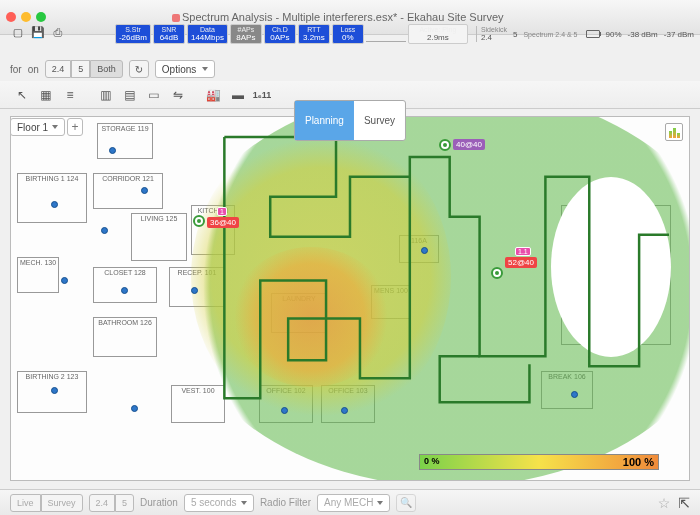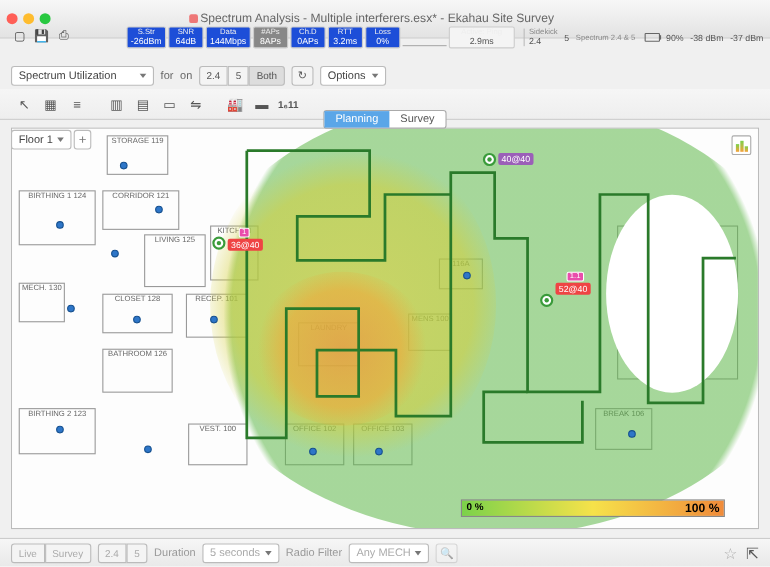--- a/index.html
+++ b/index.html
@@ -37,21 +37,21 @@
 
   
   .tb2 { height: 28px; border-bottom:1px solid #ccc; background:linear-gradient(#f6f6f6,#eee); display:flex; align-items:center; gap:0px; padding:0 10px;}
   .tb2 .tool { width:24px; height:22px; display:flex; align-items:center; justify-content:center; color:#555; font-size:12px; }
   .tb2 .sep { width:12px; }
   .fileicons { position:absolute; left:10px; top:24px; display:flex; gap:4px; }
   .ficon { width:16px; height:16px; display:flex; align-items:center; justify-content:center; color:#444; font-size:11px;}
 
   
   .tabs { position:absolute; left:50%; transform:translateX(-50%); top:100px; display:flex; border:1px solid #aaa; border-radius:3px; background:#fff; z-index:20;}
-  .tabs div { font-size:10px; padding:2px 10px; color:#555;}
+  .tabs div { font-size:10px; padding:14px 10px; color:#555;}
   .tabs .on { background:#5aa6e8; color:#fff;}
 
   
   .floors { position:absolute; left:10px; top:118px; z-index:20; display:flex; gap:2px;}
   .floors .combo{ min-width:46px;}
   .plusbtn { width:16px; height:18px; border:1px solid #bbb; border-radius:3px; background:#fff; display:flex;align-items:center;justify-content:center; font-size:12px; color:#777;}
 
   
   .mapwrap { position:absolute; left:10px; right:10px; top:116px; bottom:34px; border:1px solid #bbb; background:#fff; overflow:hidden;}
   .floorplan { position:absolute; inset:0; background:#fdfdfd; }
@@ -115,23 +115,20 @@
   </div>
   <div class="extra">
     <div class="batt"></div>
     <span>90%</span>
     <span>-38 dBm</span>
     <span>-37 dBm</span>
   </div>
 </div>
 
 <div class="selbar">
-  <div class="combo chev">
-      <span>Spectrum Utilization</span>
-    </div>
   <span class="txt">for</span>
   <span class="txt">on</span>
   <div class="seg">
     <button>2.4</button>
     <button>5</button>
     <button class="on">Both</button>
   </div>
   <div class="iconbtn">↻</div>
   <div class="combo chev" style="min-width:60px">
       <span>Options</span>

